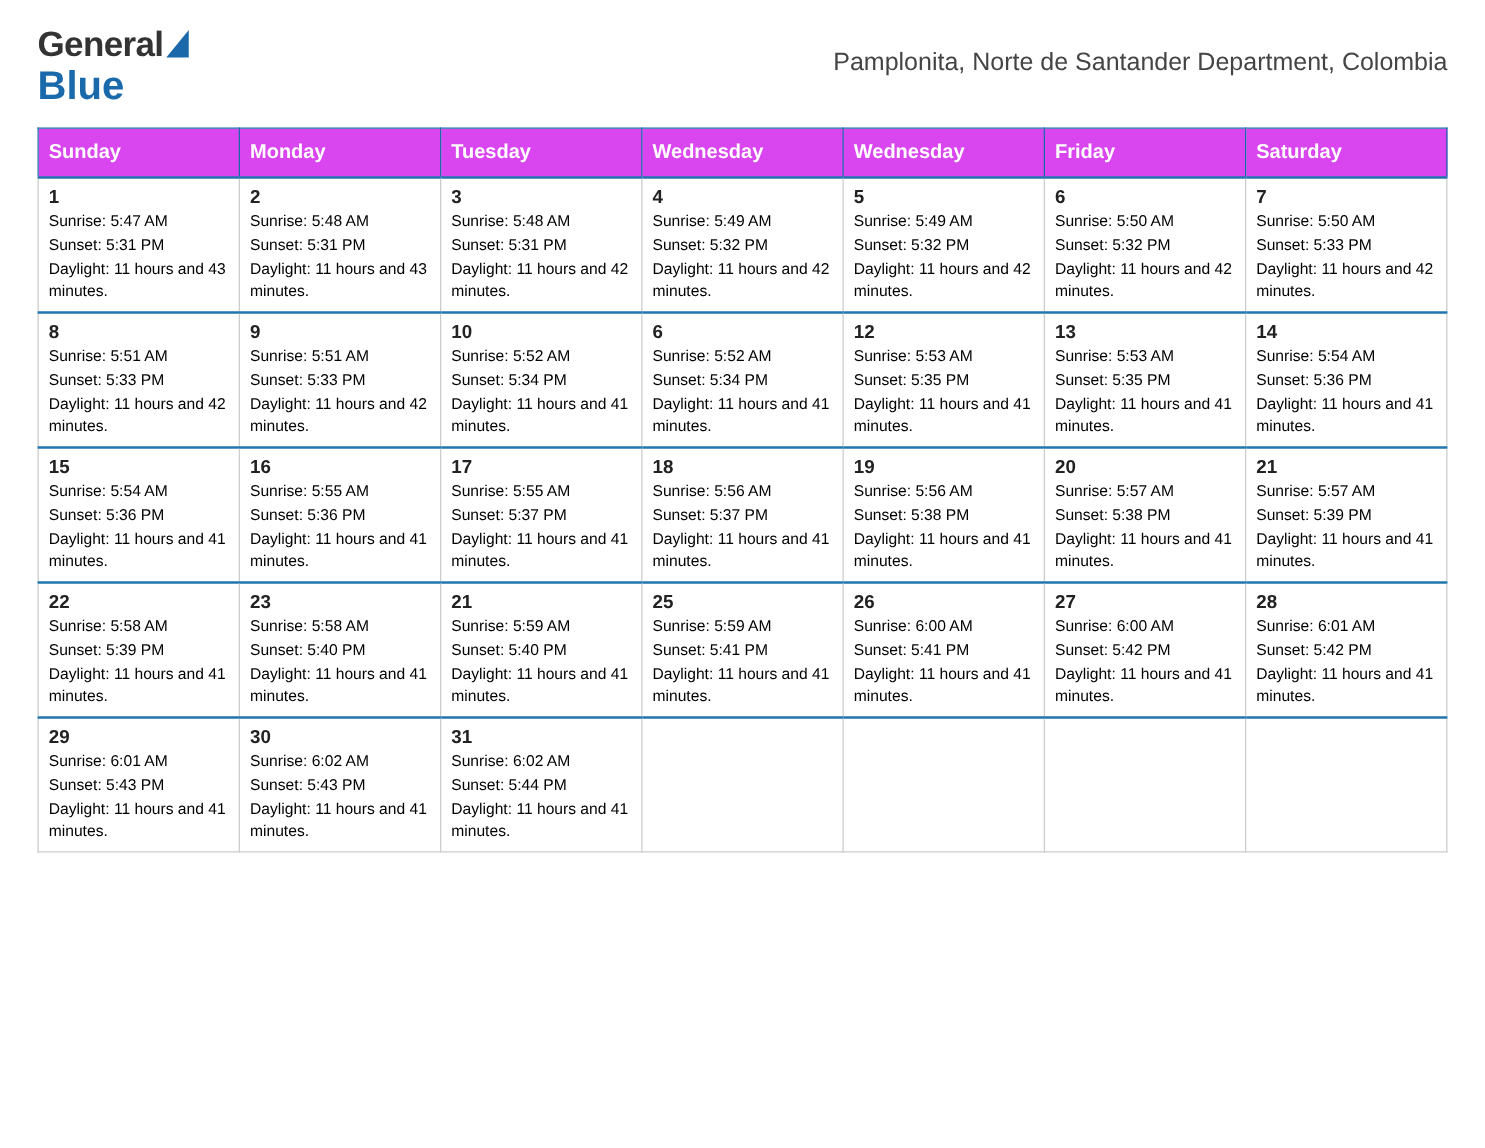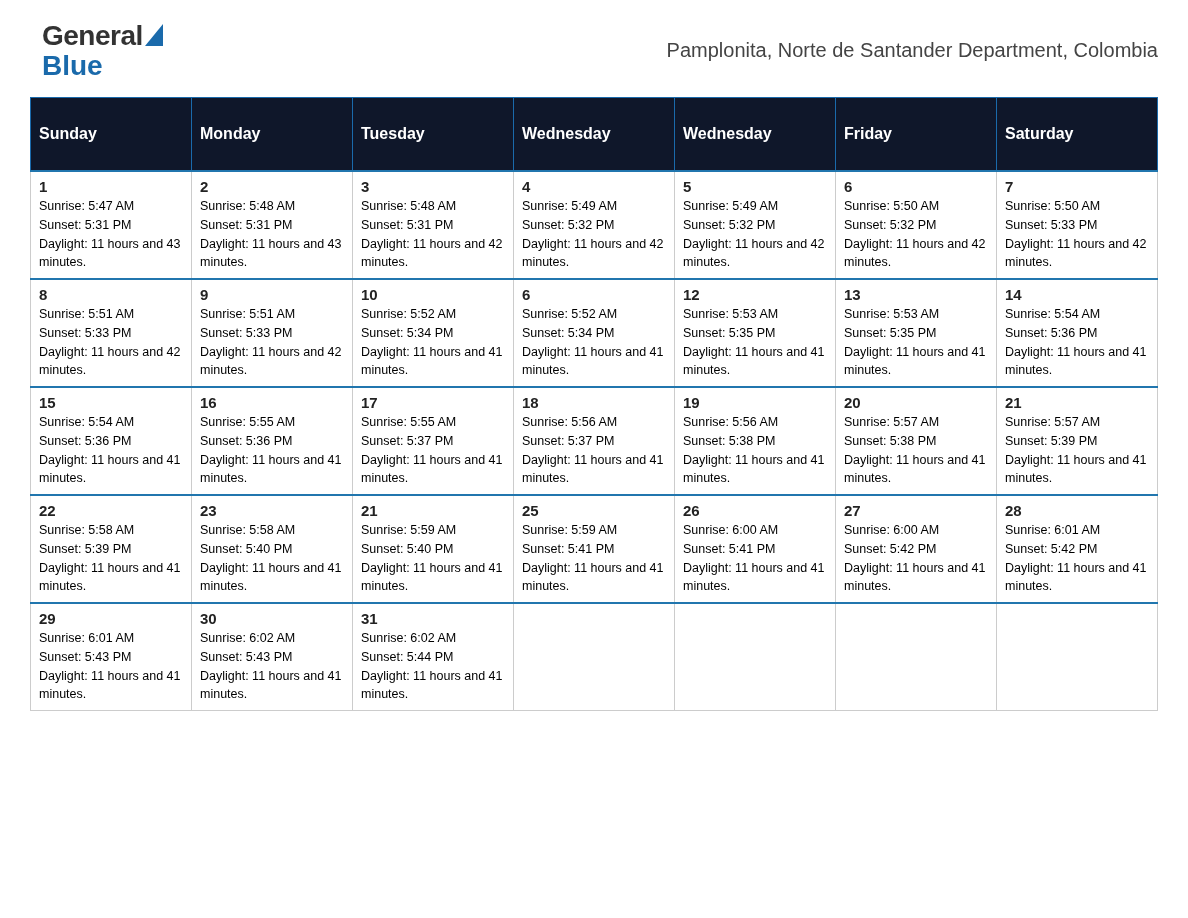--- a/index.html
+++ b/index.html
@@ -13,34 +13,33 @@
     .header {
       display: flex;
       align-items: flex-start;
       justify-content: space-between;
       margin-bottom: 10px;
     }
     .logo {
       display: flex;
       flex-direction: column;
       align-items: flex-start;
-      margin-left: 12px;
     }
     .logo-top {
       display: flex;
       align-items: center;
     }
     .logo-general {
       font-size: 28px;
       font-weight: bold;
       color: #333;
       letter-spacing: -0.5px;
     }
     .logo-blue {
-      font-size: 28px;
+      font-size: 32px;
       font-weight: bold;
       color: #1a6aab;
       margin-top: -2px;
     }
     .title-section {
       text-align: right;
     }
     .month-title {
       font-size: 52px;
       font-weight: normal;
@@ -51,23 +50,23 @@
       font-size: 20px;
       color: #444;
       margin-top: 19px;
     }
     .calendar-table {
       width: 100%;
       border-collapse: collapse;
       margin-top: 15px;
     }
     .calendar-table th {
-      background-color: #0f172a;
+      background-color: #d946ef;
       color: #fff;
-      padding: 27px 8px;
+      padding: 10px 8px;
       font-size: 16px;
       font-weight: bold;
       text-align: left;
       border: 1px solid #1a6aab;
     }
     .calendar-table td {
       vertical-align: top;
       padding: 6px 8px;
       border: 1px solid #ccc;
       font-size: 13px;

